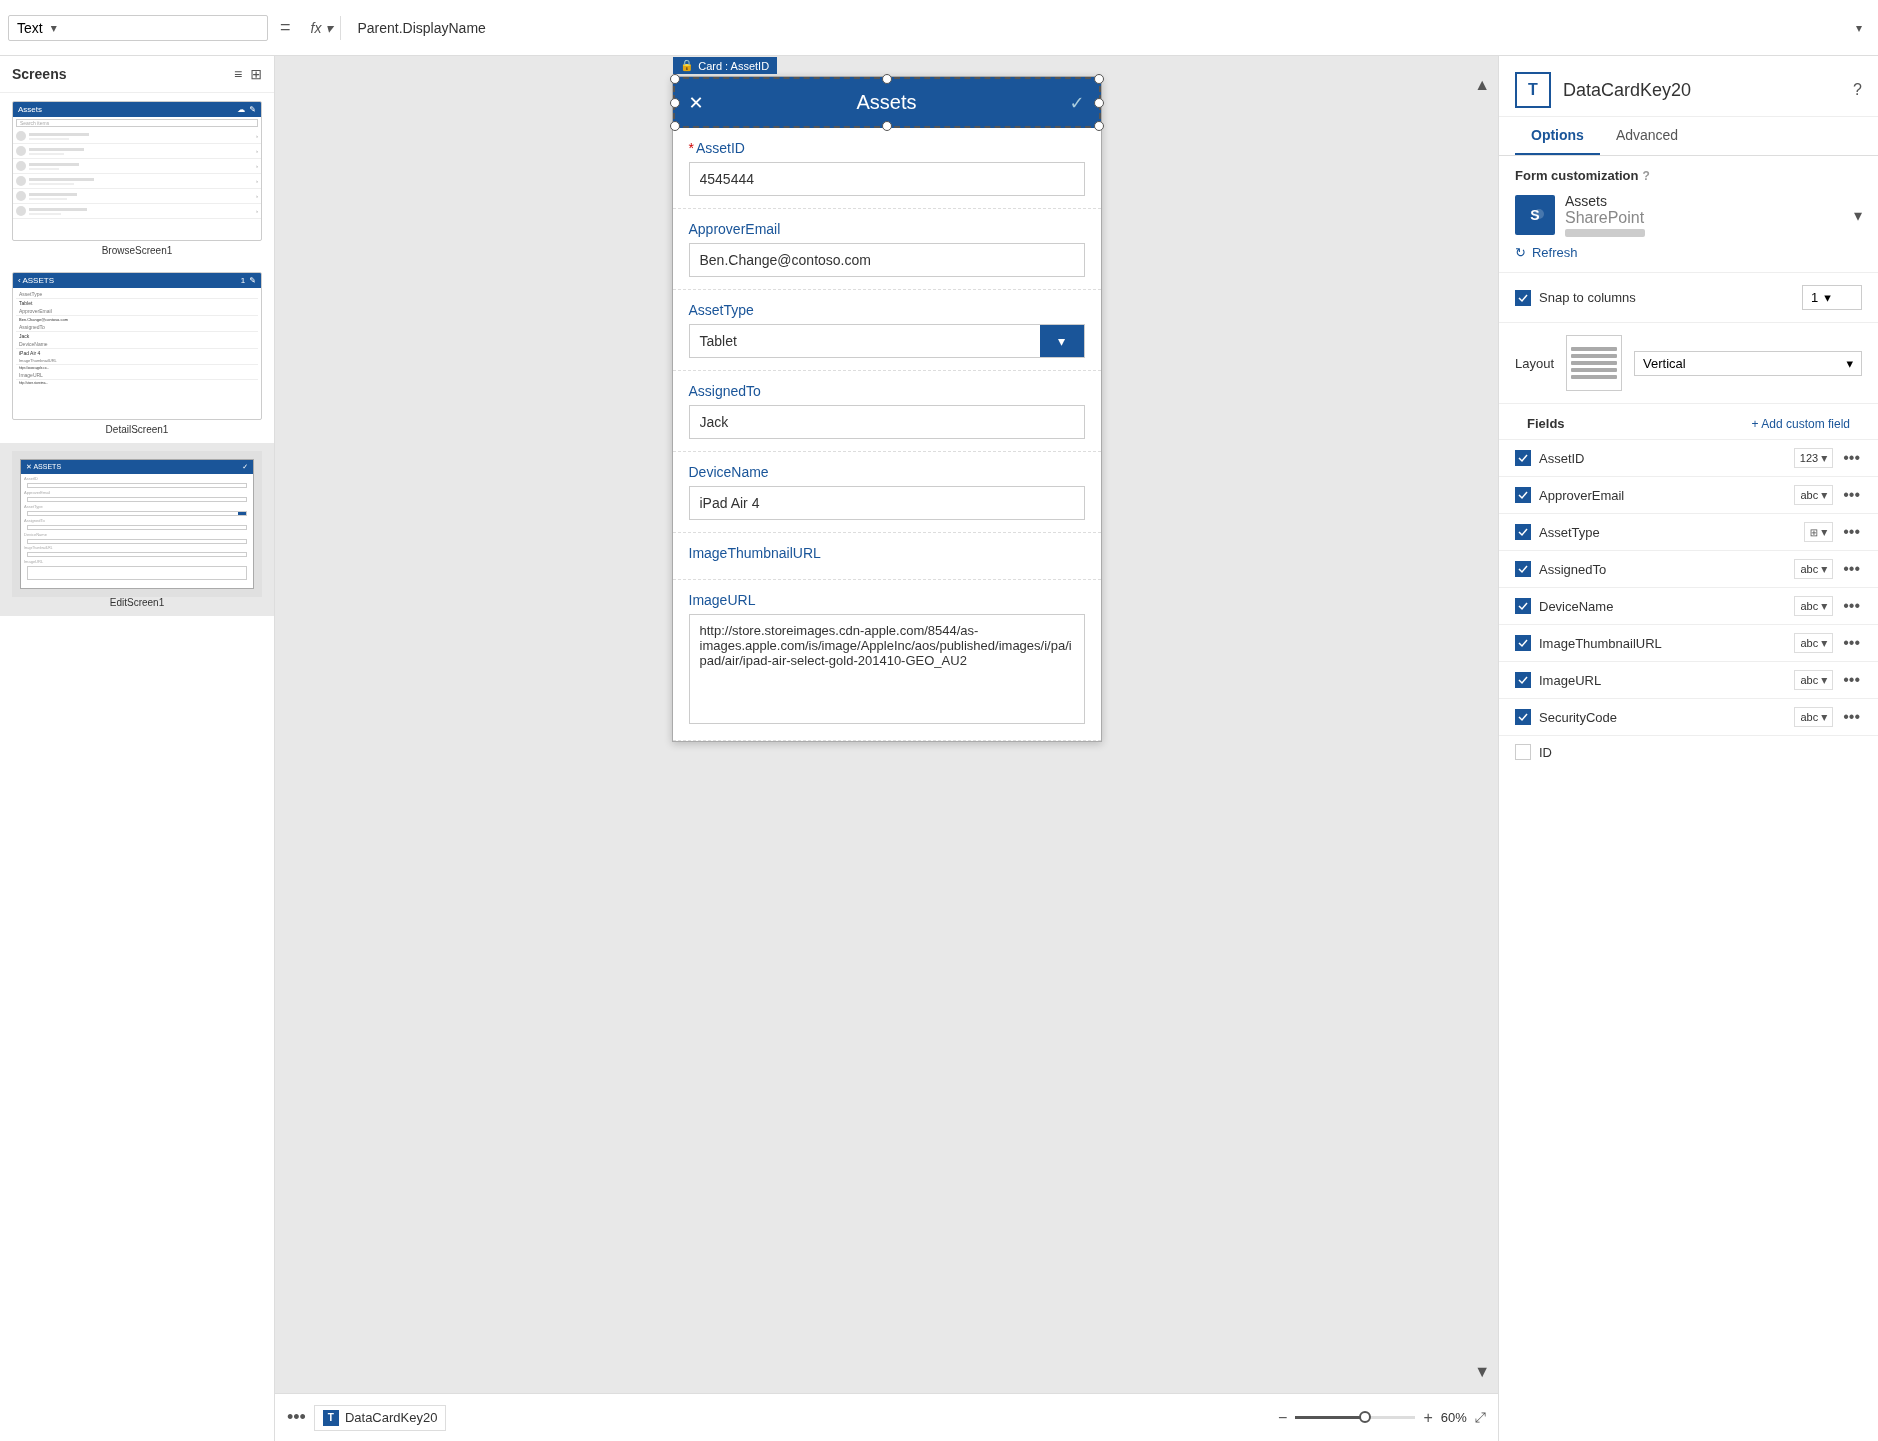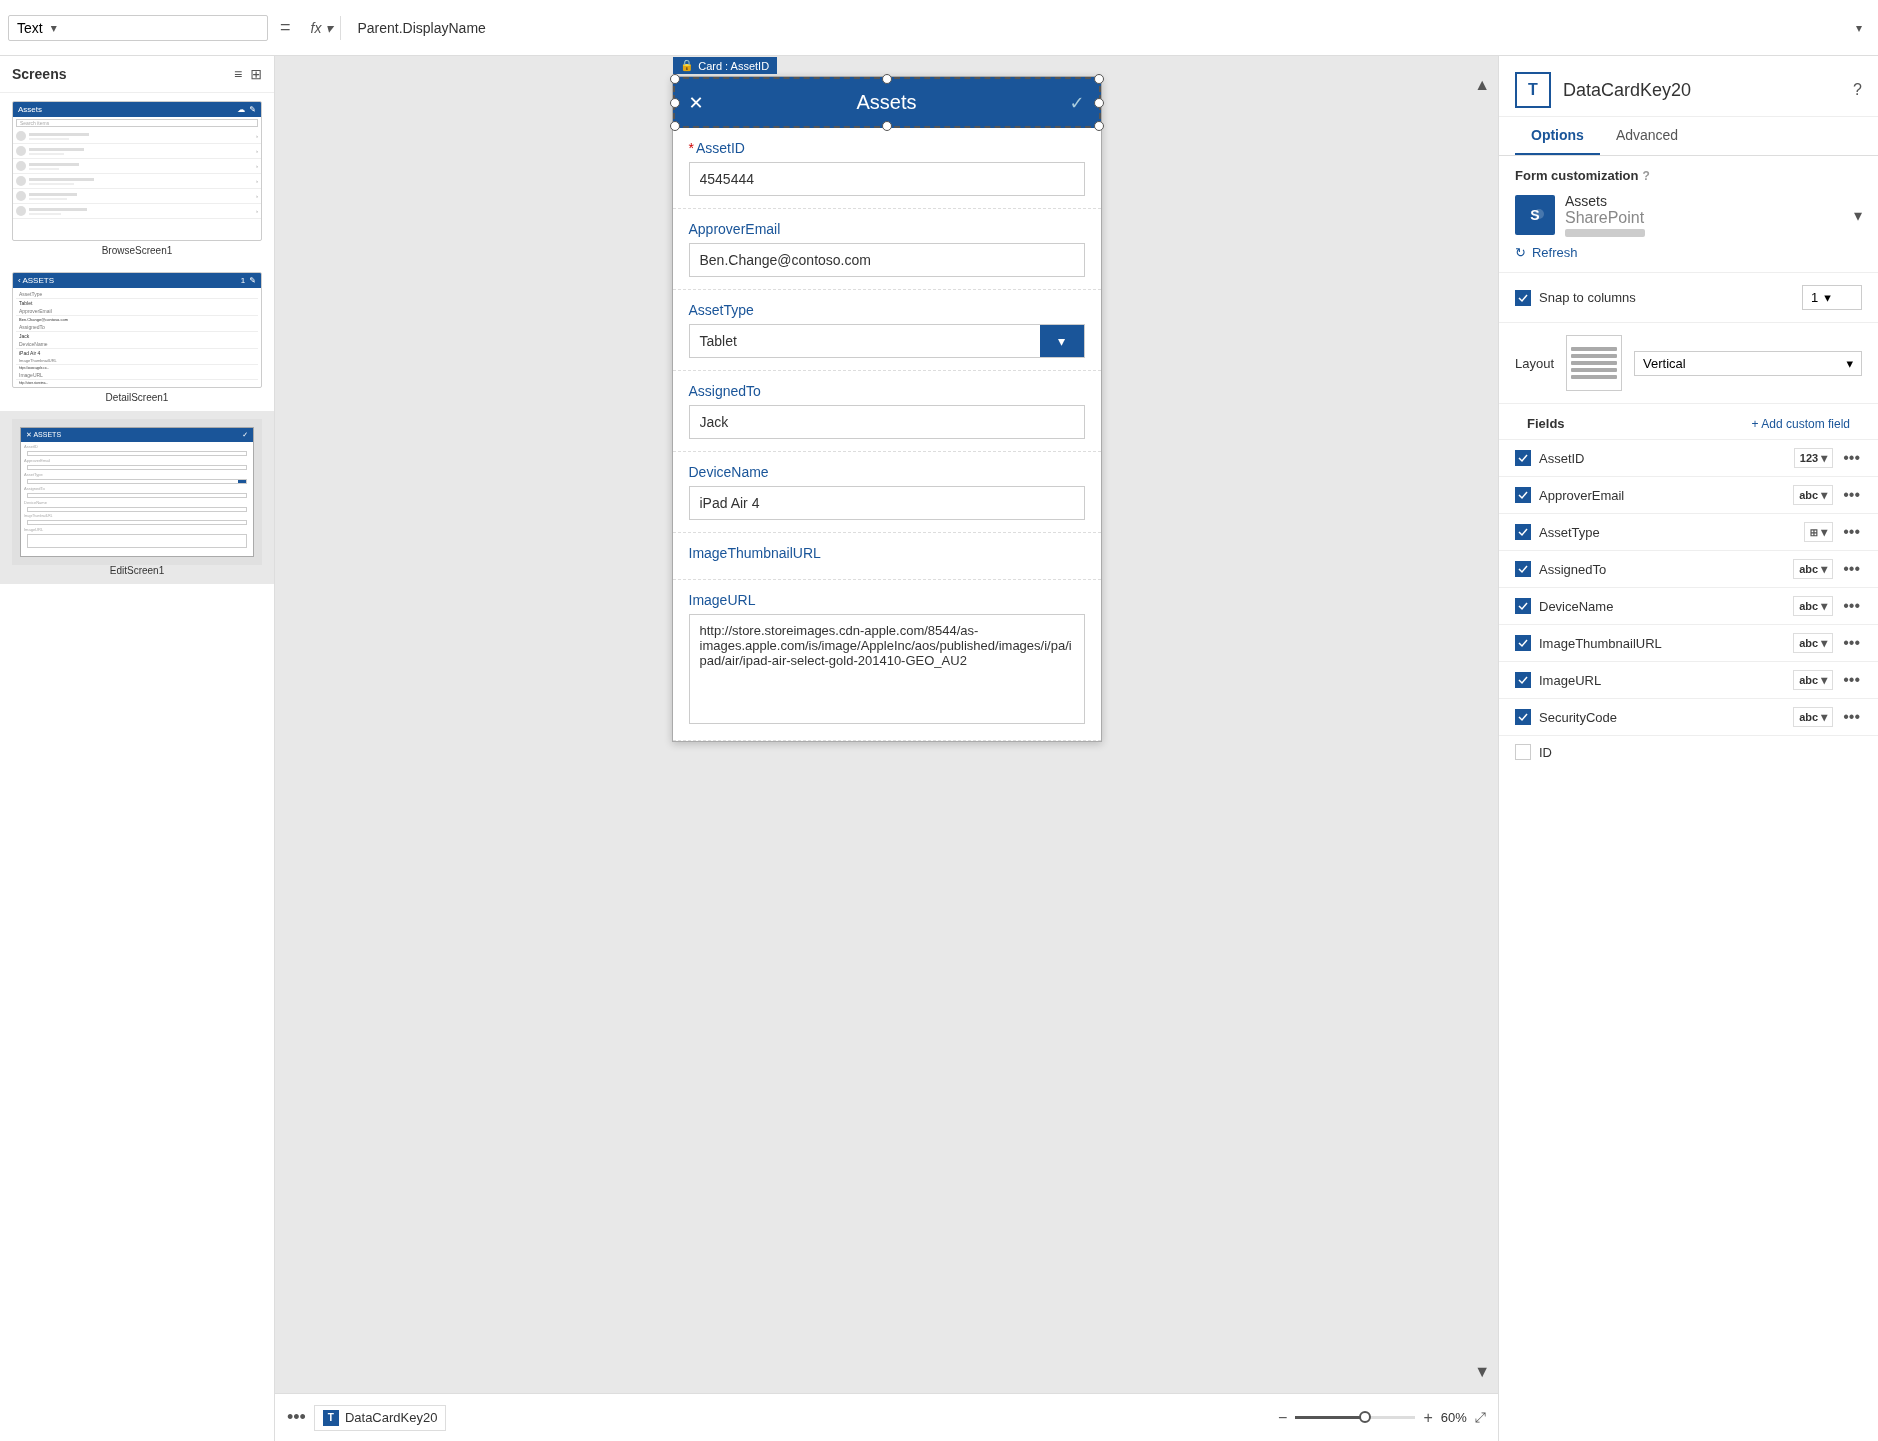--- a/index.html
+++ b/index.html
@@ -139,21 +139,21 @@
       border-bottom: 1px solid #eee;
       font-size: 5px;
       color: #333;
     }
     .browse-thumb-row-icon { width: 10px; height: 10px; background: #ddd; border-radius: 50%; margin-right: 3px; flex-shrink: 0; }
     .browse-thumb-row-text { flex: 1; }
     .browse-thumb-row-chevron { color: #999; font-size: 6px; }
 
     
     .detail-thumb {
-      height: 116px;
+      height: 148px;
       background: #fff;
       border: 1px solid #ccc;
     }
     .detail-thumb-header {
       background: #1a5599;
       color: #fff;
       font-size: 8px;
       padding: 3px 5px;
       display: flex;
       align-items: center;
@@ -640,21 +640,20 @@
     .field-row-name { flex: 1; font-size: 13px; color: #333; }
     .field-row-type {
       display: flex;
       align-items: center;
       gap: 3px;
       font-size: 12px;
       color: #555;
       border: 1px solid #ddd;
       padding: 2px 5px;
       cursor: pointer;
-      font-weight: bold;
     }
     .field-row-more {
       color: #555;
       cursor: pointer;
       font-size: 16px;
       padding: 0 2px;
     }
 
     
     .type-123 { font-size: 11px; color: #333; }

